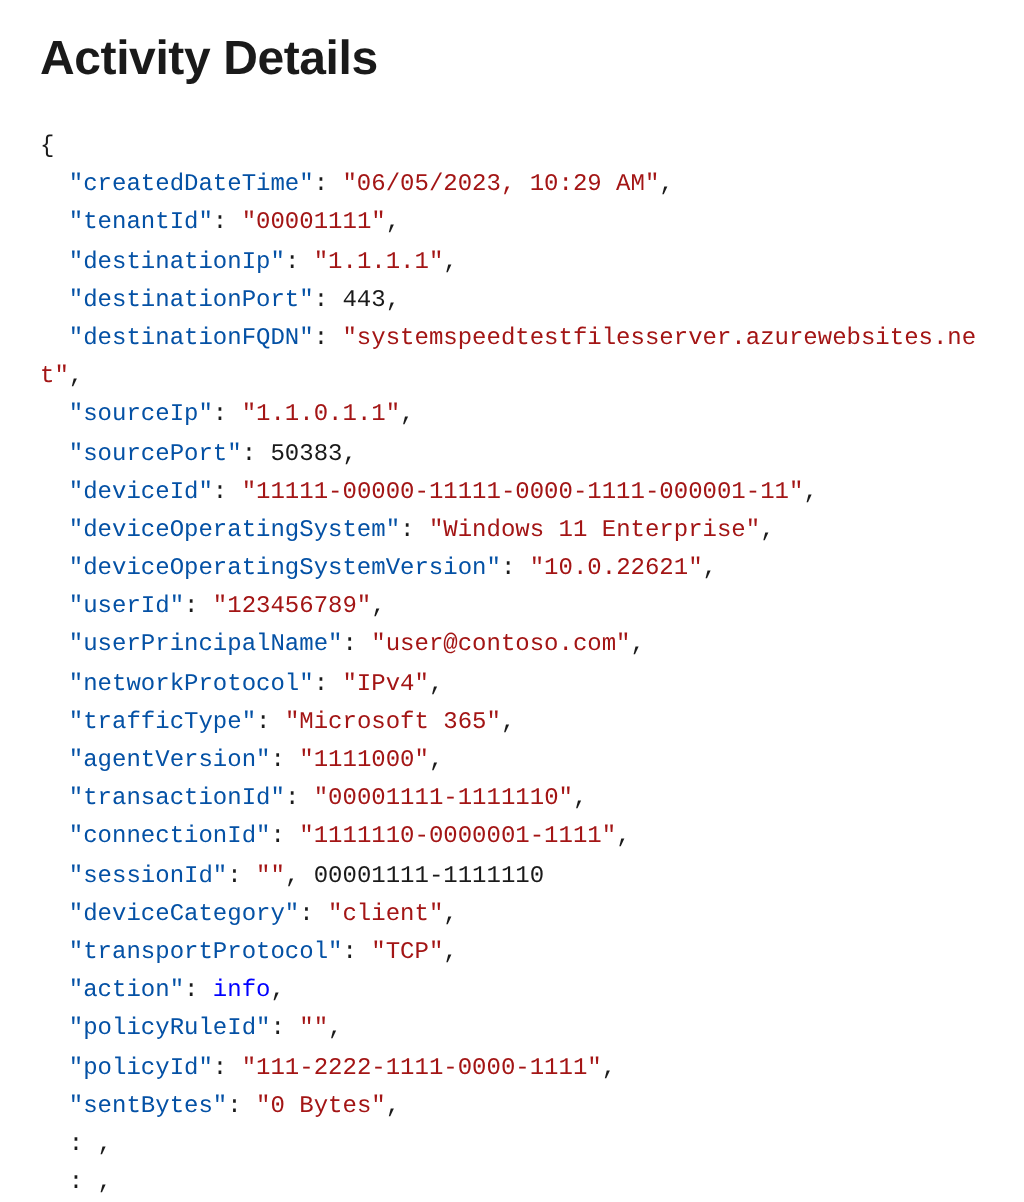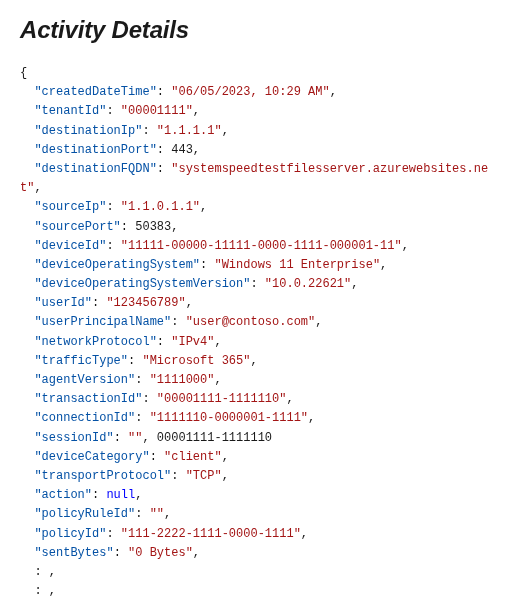--- a/index.html
+++ b/index.html
@@ -22,21 +22,20 @@
       background: #ffffff;
       padding: 16px 20px 20px 20px;
     }
 
     .page-title {
       font-size: 24px;
       font-weight: 600;
       color: #1a1a1a;
       margin-bottom: 20px;
       letter-spacing: -0.2px;
-      font-style: italic;
     }
 
     .tab-bar {
       display: flex;
       border-bottom: 1px solid #d0d0d0;
       margin-bottom: 16px;
     }
 
     .tab-item {
       padding: 8px 4px 10px 4px;
@@ -95,21 +94,21 @@
   <span class="json-key">"userId"</span>: <span class="json-string">"123456789"</span>,
   <span class="json-key">"userPrincipalName"</span>: <span class="json-string">"user@contoso.com"</span>,
   <span class="json-key">"networkProtocol"</span>: <span class="json-string">"IPv4"</span>,
   <span class="json-key">"trafficType"</span>: <span class="json-string">"Microsoft 365"</span>,
   <span class="json-key">"agentVersion"</span>: <span class="json-string">"1111000"</span>,
   <span class="json-key">"transactionId"</span>: <span class="json-string">"00001111-1111110"</span>,
   <span class="json-key">"connectionId"</span>: <span class="json-string">"1111110-0000001-1111"</span>,
   <span class="json-key">"sessionId"</span>: <span class="json-string">""</span>, 00001111-1111110
   <span class="json-key">"deviceCategory"</span>: <span class="json-string">"client"</span>,
   <span class="json-key">"transportProtocol"</span>: <span class="json-string">"TCP"</span>,
-  <span class="json-key">"action"</span>: <span class="json-null">null</span>,
+  <span class="json-key">"action"</span>: <span class="json-null">info</span>,
   <span class="json-key">"policyRuleId"</span>: <span class="json-string">""</span>,
   <span class="json-key">"policyId"</span>: <span class="json-string">"111-2222-1111-0000-1111"</span>,
   <span class="json-key">"sentBytes"</span>: <span class="json-string">"0 Bytes"</span>,
   : ,
   : ,
   : ,
   : ,
   : 
 </div>
 </div>

